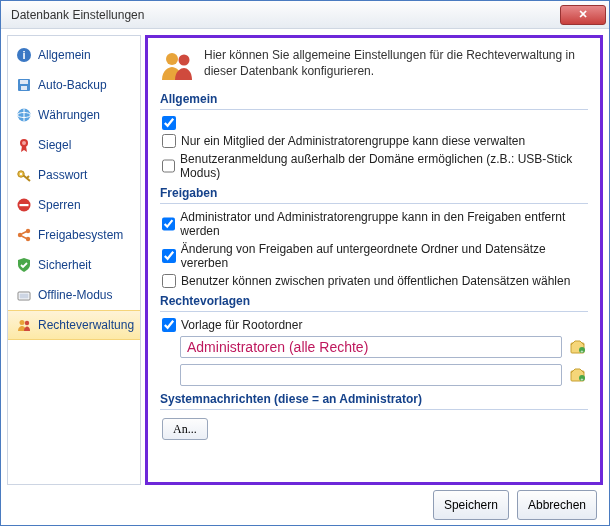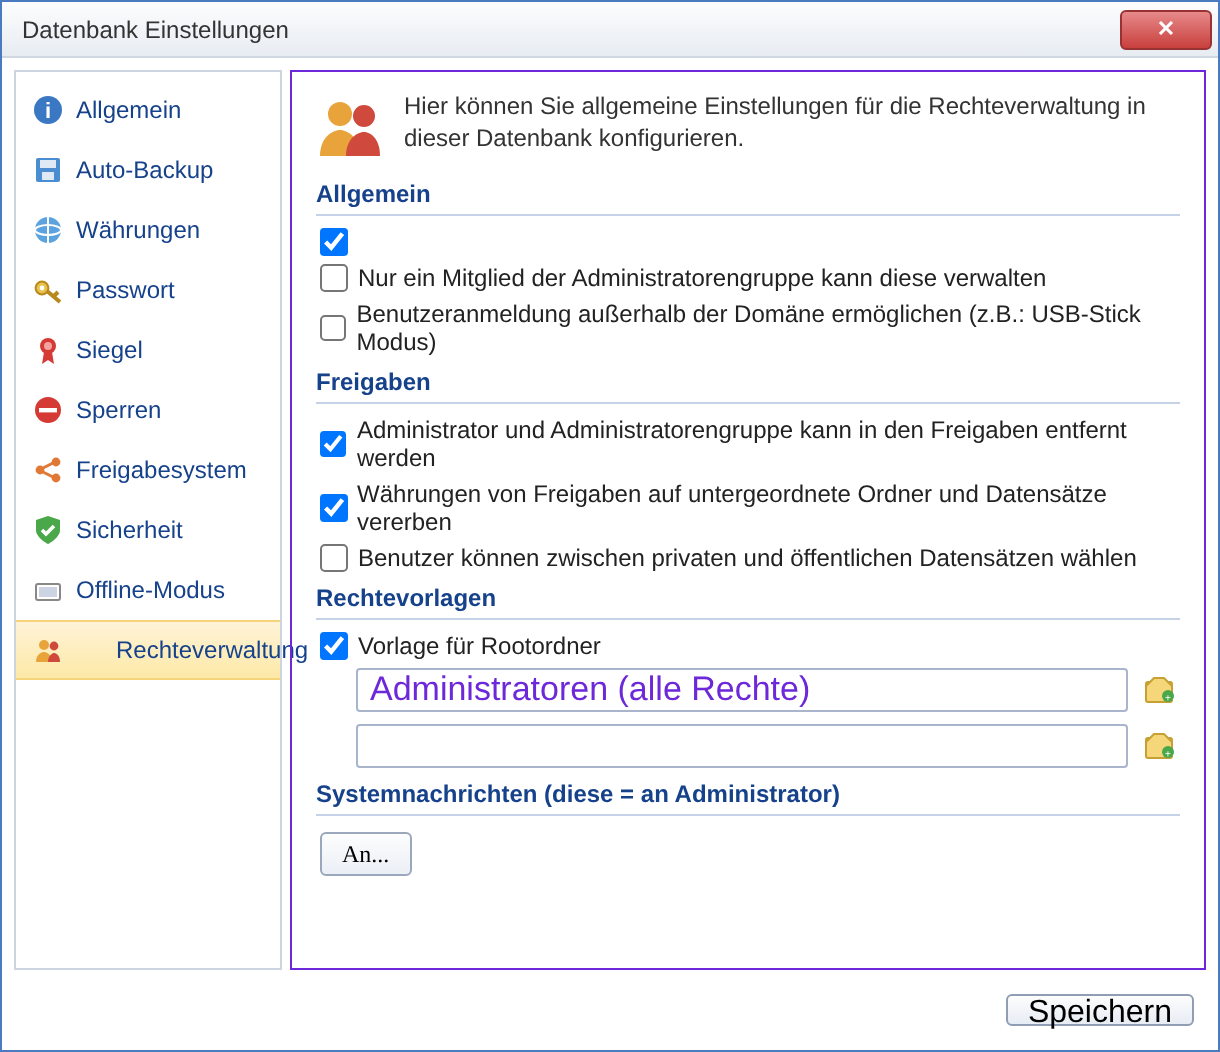--- a/index.html
+++ b/index.html
@@ -5,36 +5,36 @@
   * { box-sizing: border-box; margin: 0; padding: 0; }
   body { font-family: 'Segoe UI', Tahoma, sans-serif; font-size: 12px; color: #222; background: #fff; width: 610px; height: 526px; overflow: hidden; }
   .window { width: 610px; height: 526px; border: 1px solid #4a7bc0; background: #fff; display: flex; flex-direction: column; }
   .titlebar { background: linear-gradient(#fdfdfd, #e7ecf2); border-bottom: 1px solid #cfd7e2; height: 28px; display: flex; align-items: center; padding: 0 0 0 10px; }
   .titlebar .title { flex: 1; font-size: 12px; color: #333; }
   .close-btn { width: 46px; height: 20px; background: linear-gradient(#e7898a, #c8403d); border: 1px solid #933; border-radius: 3px; margin-right: 3px; display: flex; align-items: center; justify-content: center; }
   .close-x { color: #fff; font-weight: bold; font-size: 11px; }
   .body { flex: 1; display: flex; padding: 6px 6px 0 6px; gap: 4px; overflow: hidden; }
   .sidebar { width: 134px; border: 1px solid #cdd5e3; background: #fff; padding: 4px 0; }
   .sidebar-item { display: flex; align-items: center; height: 30px; padding: 0 8px; cursor: default; }
-  .sidebar-item.selected { background: linear-gradient(#fef3d7, #fde9a7); border-top: 1px solid #f5d47a; border-bottom: 1px solid #f5d47a; gap: 20px; }
+  .sidebar-item.selected { background: linear-gradient(#fef3d7, #fde9a7); border-top: 1px solid #f5d47a; border-bottom: 1px solid #f5d47a; }
   .sidebar-item .sb-icon { width: 16px; height: 16px; margin-right: 6px; display: inline-flex; align-items: center; justify-content: center; flex-shrink: 0; }
   .sidebar-item .sb-label { color: #15428b; font-size: 12px; white-space: nowrap; }
-  .content { flex: 1; border: 1px solid #6d28d9; padding: 10px 12px 6px 12px; overflow: auto; }
+  .content { flex: 1; border: 3px solid #6d28d9; padding: 10px 12px 6px 12px; overflow: auto; }
   .intro { display: flex; gap: 10px; margin-bottom: 10px; }
   .intro-icon { width: 34px; height: 34px; flex-shrink: 0; }
   .intro-text { font-size: 12px; color: #333; line-height: 1.3; }
   .section-header { color: #15428b; font-weight: bold; font-size: 12px; border-bottom: 1px solid #c5d2e8; padding-bottom: 3px; margin-top: 6px; margin-bottom: 6px; }
   .chk-row { display: flex; align-items: center; margin: 4px 0 4px 2px; font-size: 12px; }
   .chk-row input[type=checkbox] { margin-right: 5px; width: 14px; height: 14px; }
   .input-row { display: flex; align-items: center; margin: 2px 0 6px 20px; gap: 6px; }
-  .text-input { flex: 1; height: 22px; border: 1px solid #a8b5cc; border-radius: 2px; padding: 0 6px; font-size: 17px; color: #6d28d9; }
+  .text-input { flex: 1; height: 22px; border: 1px solid #a8b5cc; border-radius: 2px; padding: 0 6px; font-size: 14px; color: #be185d; }
   .icon-btn { width: 20px; height: 20px; display: inline-flex; align-items: center; justify-content: center; }
   .an-btn { height: 22px; padding: 0 10px; border: 1px solid #9aa7bc; border-radius: 3px; background: linear-gradient(#fdfdfd,#ebeff6); font-size: 12px; cursor: default; margin-left: 2px; margin-top: 2px; font-family: Liberation Serif, serif; }
   .footer { height: 40px; display: flex; align-items: center; justify-content: flex-end; padding: 0 12px; gap: 8px; }
-  .footer-btn { height: 16px; min-width: 76px; border: 1px solid #8f9db5; border-radius: 3px; background: linear-gradient(#fdfdfd,#e7ecf4); font-size: 16px; padding: 0 10px; cursor: default; }
+  .footer-btn { height: 30px; min-width: 76px; border: 1px solid #8f9db5; border-radius: 3px; background: linear-gradient(#fdfdfd,#e7ecf4); font-size: 12px; padding: 0 10px; cursor: default; }
 </style>
 </head>
 <body>
 
 <div class="window">
   <div class="titlebar">
     <span class="title">Datenbank Einstellungen</span>
     <div class="close-btn">
         <span class="close-x">✕</span>
       </div>
@@ -67,36 +67,36 @@
               <circle cx="8" cy="8" r="6.5" fill="#5aa2e0"></circle>
               <ellipse cx="8" cy="8" rx="6.5" ry="2.5" fill="none" stroke="#fff" stroke-width="1"></ellipse>
               <path d="M8 1.5 v13" stroke="#fff" stroke-width="1"></path>
             </svg>
           </span>
         <span class="sb-label">Währungen</span>
       </div>
       <div class="sidebar-item">
         <span class="sb-icon">
             <svg viewBox="0 0 16 16" width="16" height="16">
+              <circle cx="8" cy="6" r="4" fill="#d63a34"></circle>
+              <circle cx="8" cy="6" r="2" fill="#f4a4a0"></circle>
+              <path d="M6 9 L5 15 L8 13 L11 15 L10 9 Z" fill="#d63a34"></path>
+            </svg>
+          </span>
+        <span class="sb-label">Siegel</span>
+      </div>
+      <div class="sidebar-item">
+        <span class="sb-icon">
+            <svg viewBox="0 0 16 16" width="16" height="16">
               <circle cx="5" cy="7" r="3.2" fill="#e9c14c" stroke="#b88a1d"></circle>
               <circle cx="5" cy="7" r="1.2" fill="#fff"></circle>
               <path d="M7.5 8.5 L14 14 M11 11 l2 -2" stroke="#b88a1d" stroke-width="2" fill="none"></path>
             </svg>
           </span>
         <span class="sb-label">Passwort</span>
-      </div>
-      <div class="sidebar-item">
-        <span class="sb-icon">
-            <svg viewBox="0 0 16 16" width="16" height="16">
-              <circle cx="8" cy="6" r="4" fill="#d63a34"></circle>
-              <circle cx="8" cy="6" r="2" fill="#f4a4a0"></circle>
-              <path d="M6 9 L5 15 L8 13 L11 15 L10 9 Z" fill="#d63a34"></path>
-            </svg>
-          </span>
-        <span class="sb-label">Siegel</span>
       </div>
       <div class="sidebar-item">
         <span class="sb-icon">
             <svg viewBox="0 0 16 16" width="16" height="16">
               <circle cx="8" cy="8" r="6.5" fill="#d63a34"></circle>
               <rect x="3.5" y="7" width="9" height="2.2" fill="#fff"></rect>
             </svg>
           </span>
         <span class="sb-label">Sperren</span>
       </div>
@@ -168,21 +168,21 @@
           <span>Benutzeranmeldung außerhalb der Domäne ermöglichen (z.B.: USB-Stick Modus)</span>
         </label>
 
       <div class="section-header">Freigaben</div>
       <label class="chk-row">
           <input type="checkbox" checked="" style="">
           <span>Administrator und Administratorengruppe kann in den Freigaben entfernt werden</span>
         </label>
       <label class="chk-row">
           <input type="checkbox" checked="" style="">
-          <span>Währungen von Freigaben auf untergeordnete Ordner und Datensätze vererben</span>
+          <span>Änderung von Freigaben auf untergeordnete Ordner und Datensätze vererben</span>
         </label>
       <label class="chk-row">
           <input type="checkbox" style="">
           <span>Benutzer können zwischen privaten und öffentlichen Datensätzen wählen</span>
         </label>
 
       <div class="section-header">Rechtevorlagen</div>
       <label class="chk-row">
           <input type="checkbox" checked="" style="">
           <span>Vorlage für Rootordner</span>
@@ -210,14 +210,15 @@
           </span>
       </div>
 
       <div class="section-header">Systemnachrichten (diese = an Administrator)</div>
       <button class="an-btn">An...</button>
     </div>
   </div>
 
   <div class="footer">
     <button class="footer-btn">Speichern</button>
+    <button class="footer-btn">Abbrechen</button>
   </div>
 </div>
 
 </body></html>

